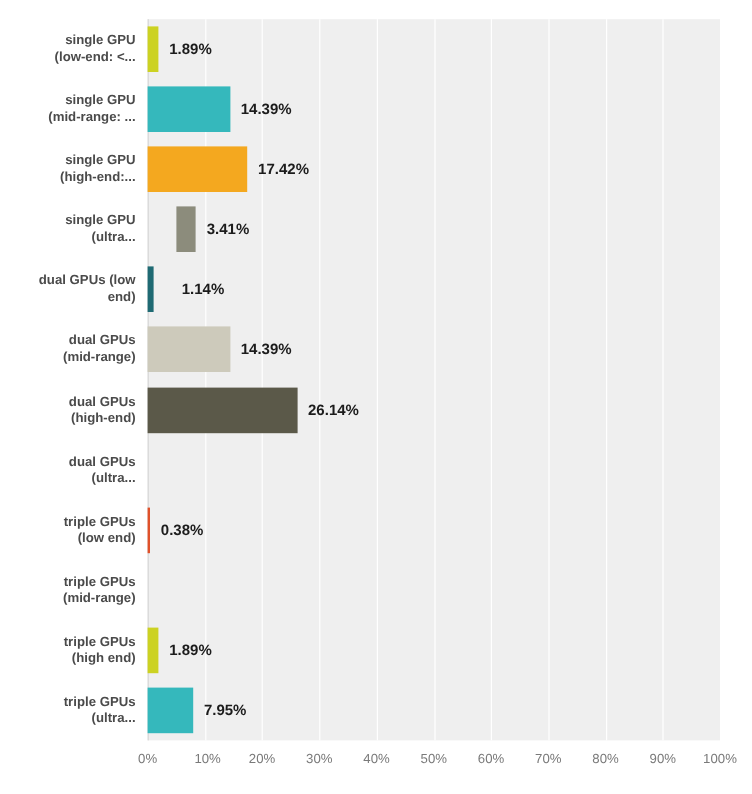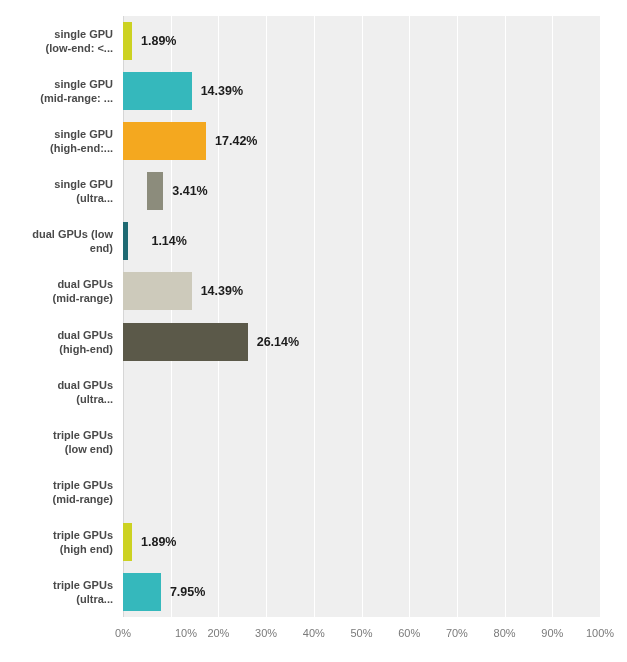--- a/index.html
+++ b/index.html
@@ -191,20 +191,24 @@
           <div class="value-label">26.14%</div>
         </div>
       </div>
       <div class="row" style="top: 350.583px; height: 50.0833px;">
         <div class="cat-label">dual GPUs
 (ultra...</div>
       </div>
       <div class="row" style="top: 400.667px; height: 50.0833px;">
         <div class="cat-label">triple GPUs
 (low end)</div>
+        <div class="bar-wrap" style="height: 50.0833px;">
+          <div class="bar" style="width: 2px; background: rgb(224, 81, 42);"></div>
+          <div class="value-label">0.38%</div>
+        </div>
       </div>
       <div class="row" style="top: 450.75px; height: 50.0833px;">
         <div class="cat-label">triple GPUs
 (mid-range)</div>
       </div>
       <div class="row" style="top: 500.833px; height: 50.0833px;">
         <div class="cat-label">triple GPUs
 (high end)</div>
         <div class="bar-wrap" style="height: 50.0833px;">
           <div class="bar" style="width: 9.0153px; background: rgb(204, 210, 34);"></div>
@@ -216,21 +220,21 @@
 (ultra...</div>
         <div class="bar-wrap" style="height: 50.0833px;">
           <div class="bar" style="width: 37.9215px; background: rgb(53, 184, 188);"></div>
           <div class="value-label">7.95%</div>
         </div>
       </div>
     </div>
 
   <div id="x-axis">
       <div class="tick-label" style="left: 123px;">0%</div>
-      <div class="tick-label" style="left: 186px; text-align: center;">10%</div>
+      <div class="tick-label" style="left: 173px; text-align: center;">10%</div>
       <div class="tick-label" style="left: 218.4px;">20%</div>
       <div class="tick-label" style="left: 266.1px;">30%</div>
       <div class="tick-label" style="left: 313.8px;">40%</div>
       <div class="tick-label" style="left: 361.5px;">50%</div>
       <div class="tick-label" style="left: 409.2px;">60%</div>
       <div class="tick-label" style="left: 456.9px;">70%</div>
       <div class="tick-label" style="left: 504.6px;">80%</div>
       <div class="tick-label" style="left: 552.3px;">90%</div>
       <div class="tick-label" style="left: 600px;">100%</div>
     </div>

